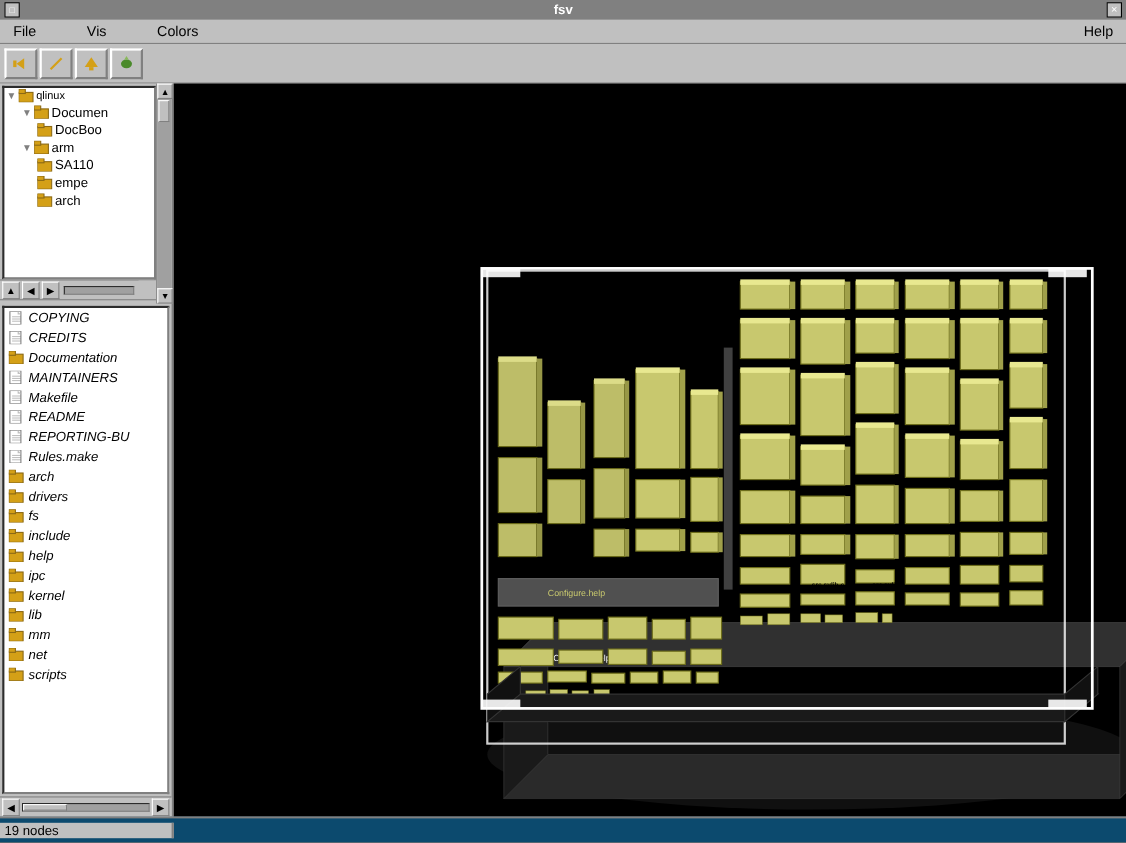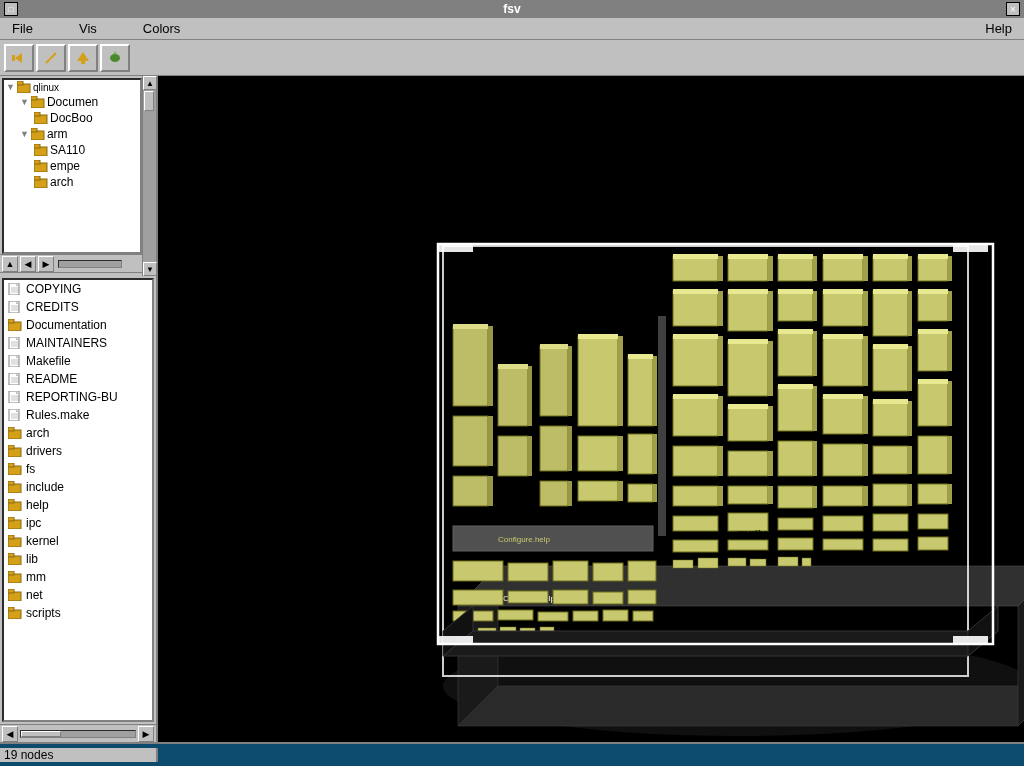--- a/index.html
+++ b/index.html
@@ -134,20 +134,21 @@
       border: 2px inset #808080;
       margin: 2px;
     }
     .file-item {
       display: flex;
       align-items: center;
       padding: 2px 4px;
       cursor: pointer;
       white-space: nowrap;
       font-size: 12px;
+      font-style: italic;
     }
 
     
     .scroll-btn {
       width: 16px;
       height: 16px;
       background: #c0c0c0;
       border: 1px solid;
       border-color: #fff #808080 #808080 #fff;
       display: flex;

